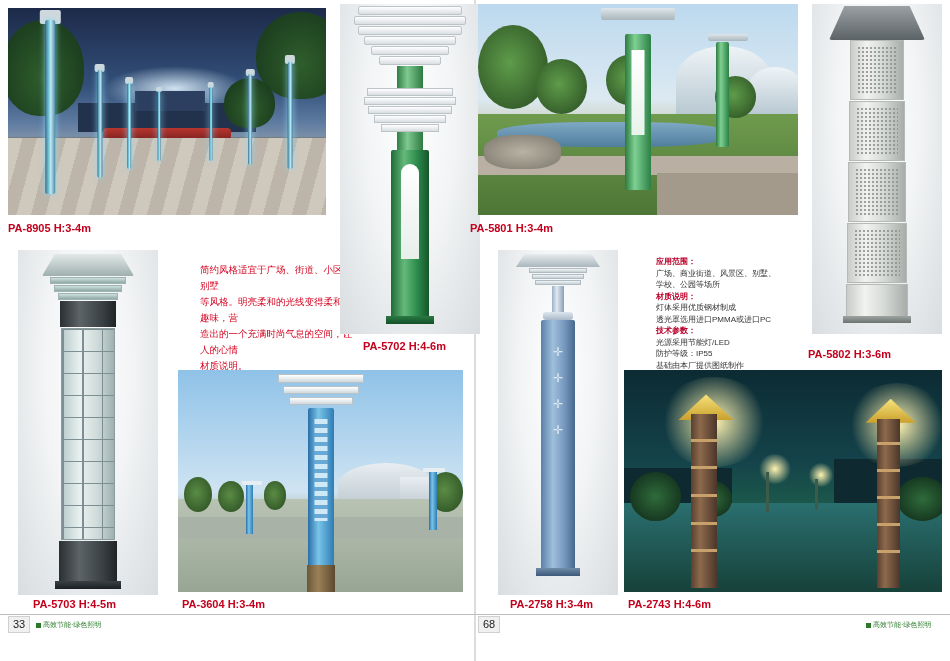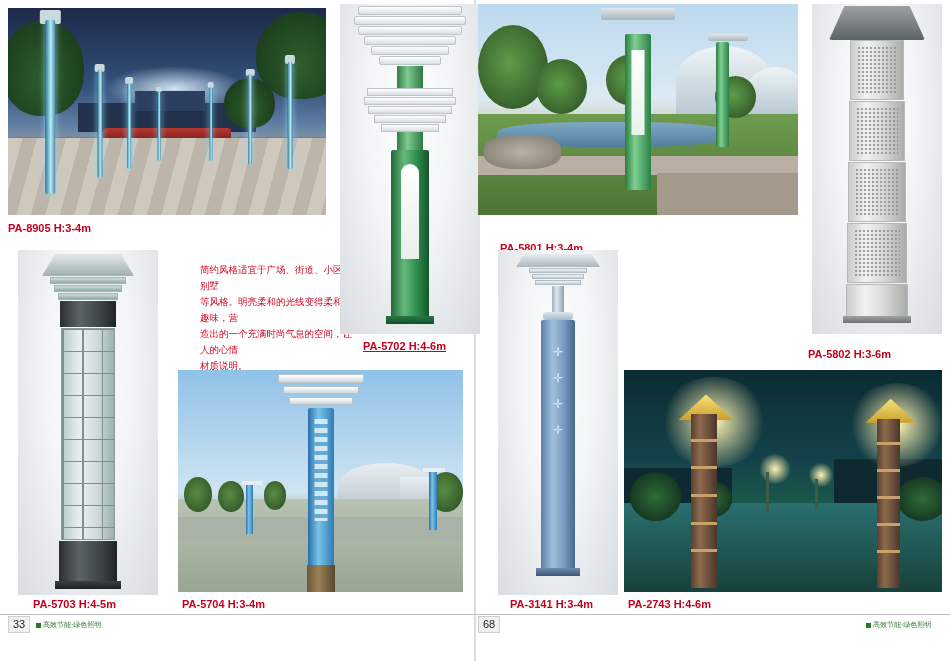--- a/index.html
+++ b/index.html
@@ -210,21 +210,21 @@
       <div class="fin" style="position:absolute; left:50%; transform:translateX(-50%); top:93px; width:92px; height:8px; background:linear-gradient(#ffffff,#d8dee1); border:1px solid #bcc4c8;"></div>
       <div class="fin" style="position:absolute; left:50%; transform:translateX(-50%); top:102px; width:84px; height:8px; background:linear-gradient(#ffffff,#d8dee1); border:1px solid #bcc4c8;"></div>
       <div class="fin" style="position:absolute; left:50%; transform:translateX(-50%); top:111px; width:72px; height:8px; background:linear-gradient(#ffffff,#d8dee1); border:1px solid #bcc4c8;"></div>
       <div class="fin" style="position:absolute; left:50%; transform:translateX(-50%); top:120px; width:58px; height:8px; background:linear-gradient(#ffffff,#d8dee1); border:1px solid #bcc4c8;"></div>
       <div class="neck" style="top:128px; height:18px;"></div>
       <div class="body" style="top:146px; height:170px;"></div>
       <div class="win" style="top:160px; height:95px;"></div>
       <div style="position:absolute; left:50%; transform:translateX(-50%); top:312px; width:48px; height:8px; background:linear-gradient(#2a7a42,#14502a);"></div>
     </div>
   </div>
-  <div class="caption" style="left:363px; top:340px;text-decoration:underline;">PA-5702 H:4-6m</div>
+  <div class="caption" style="left:363px; top:340px;">PA-5702 H:4-6m</div>
 
   <div class="photo sc-5801" style="left:478px; top:4px; width:320px; height:211px;">
     <div class="inner">
       <div class="dome" style="left:62%; top:20%; width:30%; height:32%;"></div>
       <div class="dome" style="left:84%; top:30%; width:18%; height:22%;"></div>
       <div class="grass" style="left:0; top:52%; width:100%; height:48%;"></div>
       <div class="water" style="left:6%; top:56%; width:72%; height:12%; border-radius:40%;"></div>
       <div class="path" style="left:0; top:72%; width:100%; height:9%;"></div>
       <div class="path" style="left:56%; top:80%; width:44%; height:20%; background:#a49a8c;"></div>
       <div class="tree" style="left:0%;  top:10%; width:22%; height:40%;"></div>
@@ -234,39 +234,51 @@
       <div style="position:absolute; left:2%; top:62%; width:24%; height:16%; background:radial-gradient(ellipse,#b9b2a4,#7d776c); border-radius:40%;"></div>
 
       <div class="lamp-cap" style="left:50%; top:2%; width:74px; height:12px; transform:translateX(-50%);"></div>
       <div class="lamp-green" style="left:50%; top:14%; width:26px; height:74%; transform:translateX(-50%);"></div>
       <div style="position:absolute; left:50%; transform:translateX(-50%); top:22%; width:13px; height:40%; background:linear-gradient(#ffffff,#e8f3ec);"></div>
 
       <div class="lamp-cap" style="left:72%; top:14%; width:40px; height:7px;"></div>
       <div class="lamp-green" style="left:74.5%; top:18%; width:13px; height:50%;"></div>
     </div>
   </div>
-  <div class="caption" style="left:500px; top:222px;margin-top:20px;">PA-5801 H:3-4m</div>
+  <div class="caption" style="left:470px; top:222px;">PA-5801 H:3-4m</div>
 
   <div class="photo pbg p5802" style="left:812px; top:4px; width:130px; height:330px;">
     <div class="inner">
       <div class="cap" style="left:50%; transform:translateX(-50%); top:2px; width:96px; height:34px; clip-path:polygon(16% 0,84% 0,100% 100%,0 100%); border-radius:3px;"></div>
       <div class="seg" style="left:50%; transform:translateX(-50%); top:36px; width:54px; height:60px;"></div>
       <div class="perf" style="left:50%; transform:translateX(-50%); top:42px; width:40px; height:48px;"></div>
       <div class="seg" style="left:50%; transform:translateX(-50%); top:97px; width:56px; height:60px;"></div>
       <div class="perf" style="left:50%; transform:translateX(-50%); top:103px; width:42px; height:48px;"></div>
       <div class="seg" style="left:50%; transform:translateX(-50%); top:158px; width:58px; height:60px;"></div>
       <div class="perf" style="left:50%; transform:translateX(-50%); top:164px; width:44px; height:48px;"></div>
       <div class="seg" style="left:50%; transform:translateX(-50%); top:219px; width:60px; height:60px;"></div>
       <div class="perf" style="left:50%; transform:translateX(-50%); top:225px; width:46px; height:48px;"></div>
       <div class="seg" style="left:50%; transform:translateX(-50%); top:280px; width:62px; height:34px;"></div>
       <div style="position:absolute; left:50%; transform:translateX(-50%); top:312px; width:68px; height:7px; background:linear-gradient(#9ea4a1,#6c7370);"></div>
     </div>
   </div>
   <div class="caption" style="left:808px; top:348px;">PA-5802 H:3-6m</div>
 
+  <div class="specblock" style="left:656px; top:256px;">
+    <div class="hd">应用范围：</div>
+    <div>广场、商业街道、风景区、别墅、</div>
+    <div>学校、公园等场所</div>
+    <div class="hd">材质说明：</div>
+    <div>灯体采用优质钢材制成</div>
+    <div>透光罩选用进口PMMA或进口PC</div>
+    <div class="hd">技术参数：</div>
+    <div>光源采用节能灯/LED</div>
+    <div>防护等级：IP55</div>
+    <div>基础由本厂提供图纸制作</div>
+  </div>
 
   <div class="photo pbg p5703" style="left:18px; top:250px; width:140px; height:345px;">
     <div class="inner">
       <div class="cap" style="left:50%; transform:translateX(-50%); top:4px; width:92px; height:22px; clip-path:polygon(14% 0,86% 0,100% 100%,0 100%); border-radius:2px;"></div>
       <div class="fin" style="left:50%; transform:translateX(-50%); top:27px; width:76px; height:7px;"></div>
       <div class="fin" style="left:50%; transform:translateX(-50%); top:35px; width:68px; height:7px;"></div>
       <div class="fin" style="left:50%; transform:translateX(-50%); top:43px; width:60px; height:7px;"></div>
       <div class="dark" style="left:50%; transform:translateX(-50%); top:51px; width:56px; height:26px;"></div>
       <div class="grid" style="left:50%; transform:translateX(-50%); top:78px; width:54px; height:212px;"></div>
       <div class="dark" style="left:50%; transform:translateX(-50%); top:291px; width:58px; height:42px;"></div>
@@ -292,39 +304,39 @@
       <div class="blue-lamp" style="left:50%; top:17%; width:26px; height:78%; transform:translateX(-50%); border-radius:2px;"></div>
       <div style="position:absolute; left:50%; transform:translateX(-50%); top:22%; width:13px; height:46%; background:repeating-linear-gradient(to bottom,#cfe9f7 0 5px,#68a9d6 5px 9px);"></div>
       <div style="position:absolute; left:50%; transform:translateX(-50%); top:88%; width:28px; height:12%; background:linear-gradient(to right,#6b5738,#9c8157 40%,#5b492f);"></div>
 
       <div class="blue-lamp" style="left:24%; top:52%; width:7px; height:22%;"></div>
       <div style="position:absolute; left:22.5%; top:50%; width:20px; height:4px; background:#e6eef2;"></div>
       <div class="blue-lamp" style="left:88%; top:46%; width:8px; height:26%;"></div>
       <div style="position:absolute; left:86%; top:44%; width:22px; height:4px; background:#e6eef2;"></div>
     </div>
   </div>
-  <div class="caption" style="left:182px; top:598px;">PA-5704 H:3-4m</div>
+  <div class="caption" style="left:182px; top:598px;">PA-3604 H:3-4m</div>
 
   <div class="photo pbg p5803" style="left:498px; top:250px; width:120px; height:345px;">
     <div class="inner">
       <div class="cap" style="left:50%; transform:translateX(-50%); top:4px; width:84px; height:13px; clip-path:polygon(10% 0,90% 0,100% 100%,0 100%);"></div>
       <div class="fin" style="left:50%; transform:translateX(-50%); top:18px; width:58px; height:5px;"></div>
       <div class="fin" style="left:50%; transform:translateX(-50%); top:24px; width:52px; height:5px;"></div>
       <div class="fin" style="left:50%; transform:translateX(-50%); top:30px; width:46px; height:5px;"></div>
       <div style="position:absolute; left:50%; transform:translateX(-50%); top:36px; width:12px; height:26px; background:linear-gradient(to right,#9bb0c4,#dfe9f1 40%,#8aa0b6);"></div>
       <div style="position:absolute; left:50%; transform:translateX(-50%); top:62px; width:30px; height:8px; background:linear-gradient(#dde6ee,#a9b9c8); border-radius:3px;"></div>
       <div class="body" style="left:50%; transform:translateX(-50%); top:70px; width:34px; height:250px; border-radius:2px;"></div>
       <div class="cross" style="left:50%; transform:translateX(-50%); top:96px;">✛</div>
       <div class="cross" style="left:50%; transform:translateX(-50%); top:122px;">✛</div>
       <div class="cross" style="left:50%; transform:translateX(-50%); top:148px;">✛</div>
       <div class="cross" style="left:50%; transform:translateX(-50%); top:174px;">✛</div>
       <div style="position:absolute; left:50%; transform:translateX(-50%); top:318px; width:44px; height:8px; background:linear-gradient(#6f8ca8,#3d587a);"></div>
     </div>
   </div>
-  <div class="caption" style="left:510px; top:598px;">PA-3141 H:3-4m</div>
+  <div class="caption" style="left:510px; top:598px;">PA-2758 H:3-4m</div>
 
   <div class="photo sc-5804" style="left:624px; top:370px; width:318px; height:222px;">
     <div class="inner">
       <div class="city" style="left:0; top:44%; width:34%; height:16%;"></div>
       <div class="city" style="left:66%; top:40%; width:34%; height:20%;"></div>
       <div class="horizon" style="top:60%; height:40%;"></div>
       <div class="tree" style="left:2%;  top:46%; width:16%; height:22%;"></div>
       <div class="tree" style="left:22%; top:50%; width:12%; height:16%;"></div>
       <div class="tree" style="left:86%; top:48%; width:16%; height:20%;"></div>
 

